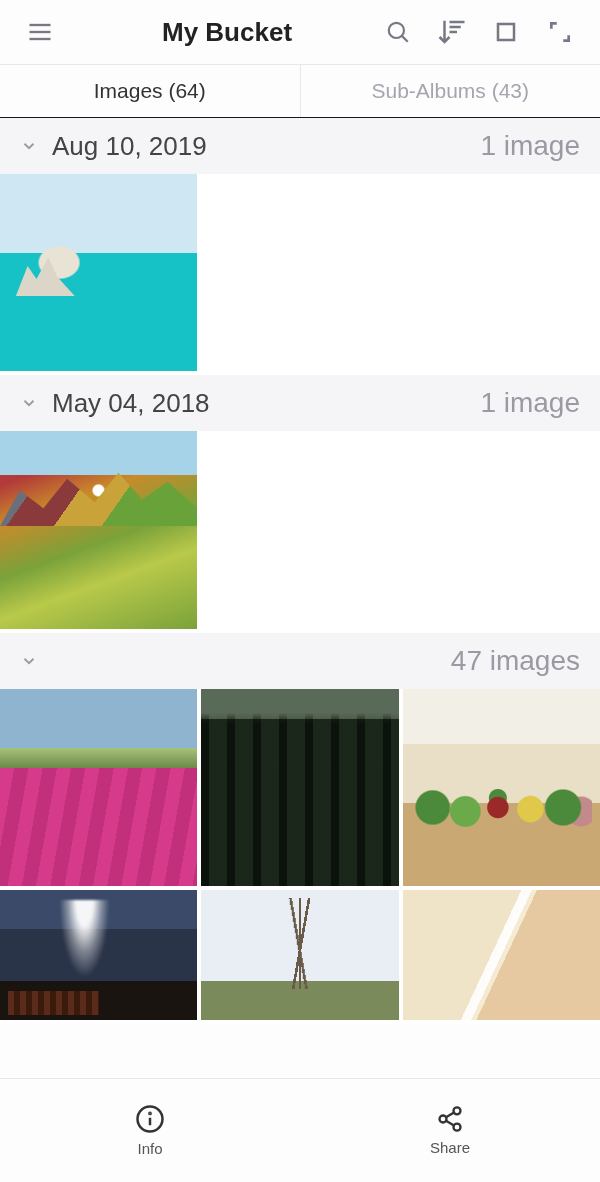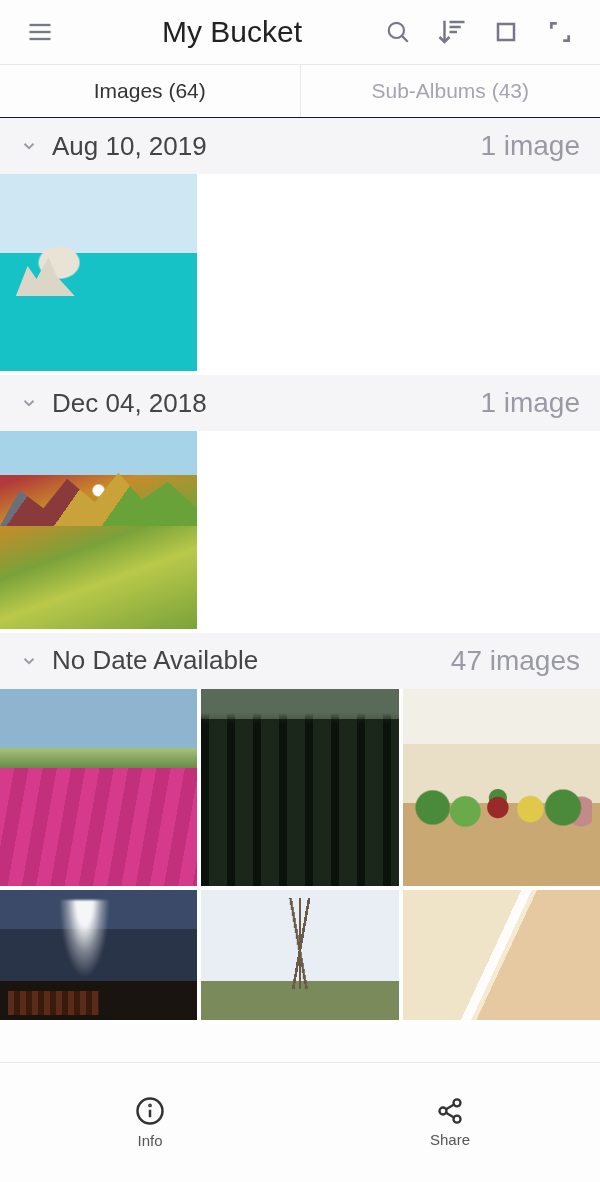--- a/index.html
+++ b/index.html
@@ -1,21 +1,21 @@
 <!DOCTYPE html>
 <html><head>
 <meta charset="utf-8">
 <style>
   * { box-sizing: border-box; margin: 0; padding: 0; }
   html, body { width: 600px; height: 1182px; font-family: -apple-system, Helvetica, Arial, sans-serif; background: #fdfdfe; color: #222; overflow: hidden; }
   .app { width: 600px; height: 1182px; display: flex; flex-direction: column; }
 
   
   .topbar { height: 64px; display: flex; align-items: center; padding: 0 18px; gap: 10px; background: #fdfdfe; }
-  .topbar .title { flex: 0 0 auto; font-size: 30px; font-weight: 400; margin-left: 90px; }
+  .topbar .title { flex: 0 0 auto; font-size: 26px; font-weight: 700; margin-left: 90px; }
   .topbar .spacer { flex: 1; }
   .icon-btn { width: 44px; height: 44px; display: flex; align-items: center; justify-content: center; cursor: pointer; }
   .icon-btn svg { stroke: #777884; fill: none; }
 
   
   .tabs { height: 54px; display: flex; border-top: 1px solid #e7e7ec; border-bottom: 1px solid #0f172a; }
   .tab { flex: 1; display: flex; align-items: center; justify-content: center; font-size: 21px; color: #a5a5af; cursor: pointer; position: relative; }
   .tab.active { color: #333; font-weight: 500; }
   .tab + .tab { border-left: 1px solid #e7e7ec; }
 
@@ -26,21 +26,21 @@
   .section-header .count { margin-left: auto; font-size: 28px; color: #9a9aa4; }
 
   
   .grid { display: grid; grid-template-columns: repeat(3, 1fr); gap: 4px; background: #fff; padding-bottom: 4px; }
   .tile { aspect-ratio: 1/1; width: 100%; overflow: hidden; position: relative; }
   .tile.placeholder { background: #fff; }
   .grid.one .tile:nth-child(n+2) { background: #fff; }
   .content { flex: 1; overflow-y: auto; }
 
   
-  .toolbar { height: 120px; display: flex; border-top: 1px solid #e7e7ec; background: #fdfdfe; }
+  .toolbar { height: 104px; display: flex; border-top: 1px solid #e7e7ec; background: #fdfdfe; }
   .tool { flex: 1; display: flex; flex-direction: column; align-items: center; justify-content: center; gap: 6px; cursor: pointer; }
   .tool .lbl { font-size: 15px; color: #555; }
   .tool svg { stroke: #333; fill: none; }
 
   
   .thumb-lake {
     background:
       radial-gradient(ellipse at 30% 45%, #e9e3d5 0 10%, transparent 11%),
       linear-gradient(to bottom, #cfe7f2 0 40%, #17c2c7 40% 100%);
   }
@@ -182,36 +182,35 @@
       <div class="tile placeholder"></div>
       <div class="tile placeholder"></div>
     </div>
 
     <div class="section-header">
       <span class="chev">
         <svg width="18" height="18" viewBox="0 0 24 24" stroke="#9a9aa4" stroke-width="2.5" fill="none">
             <polyline points="6,9 12,15 18,9"></polyline>
           </svg>
       </span>
-      <span class="date">Dec 04, 2018</span>
+      <span class="date">May 04, 2018</span>
       <span class="count">1 image</span>
     </div>
     <div class="grid one">
       <div class="tile thumb-mountains"></div>
       <div class="tile placeholder"></div>
       <div class="tile placeholder"></div>
     </div>
 
     <div class="section-header">
       <span class="chev">
         <svg width="18" height="18" viewBox="0 0 24 24" stroke="#9a9aa4" stroke-width="2.5" fill="none">
             <polyline points="6,9 12,15 18,9"></polyline>
           </svg>
       </span>
-      <span class="date">No Date Available</span>
       <span class="count">47 images</span>
     </div>
     <div class="grid">
       <div class="tile thumb-tulips"></div>
       <div class="tile thumb-forest"></div>
       <div class="tile thumb-plants"></div>
     </div>
     <div class="grid row2">
       <div class="tile thumb-geyser"></div>
       <div class="tile thumb-eiffel"></div>

